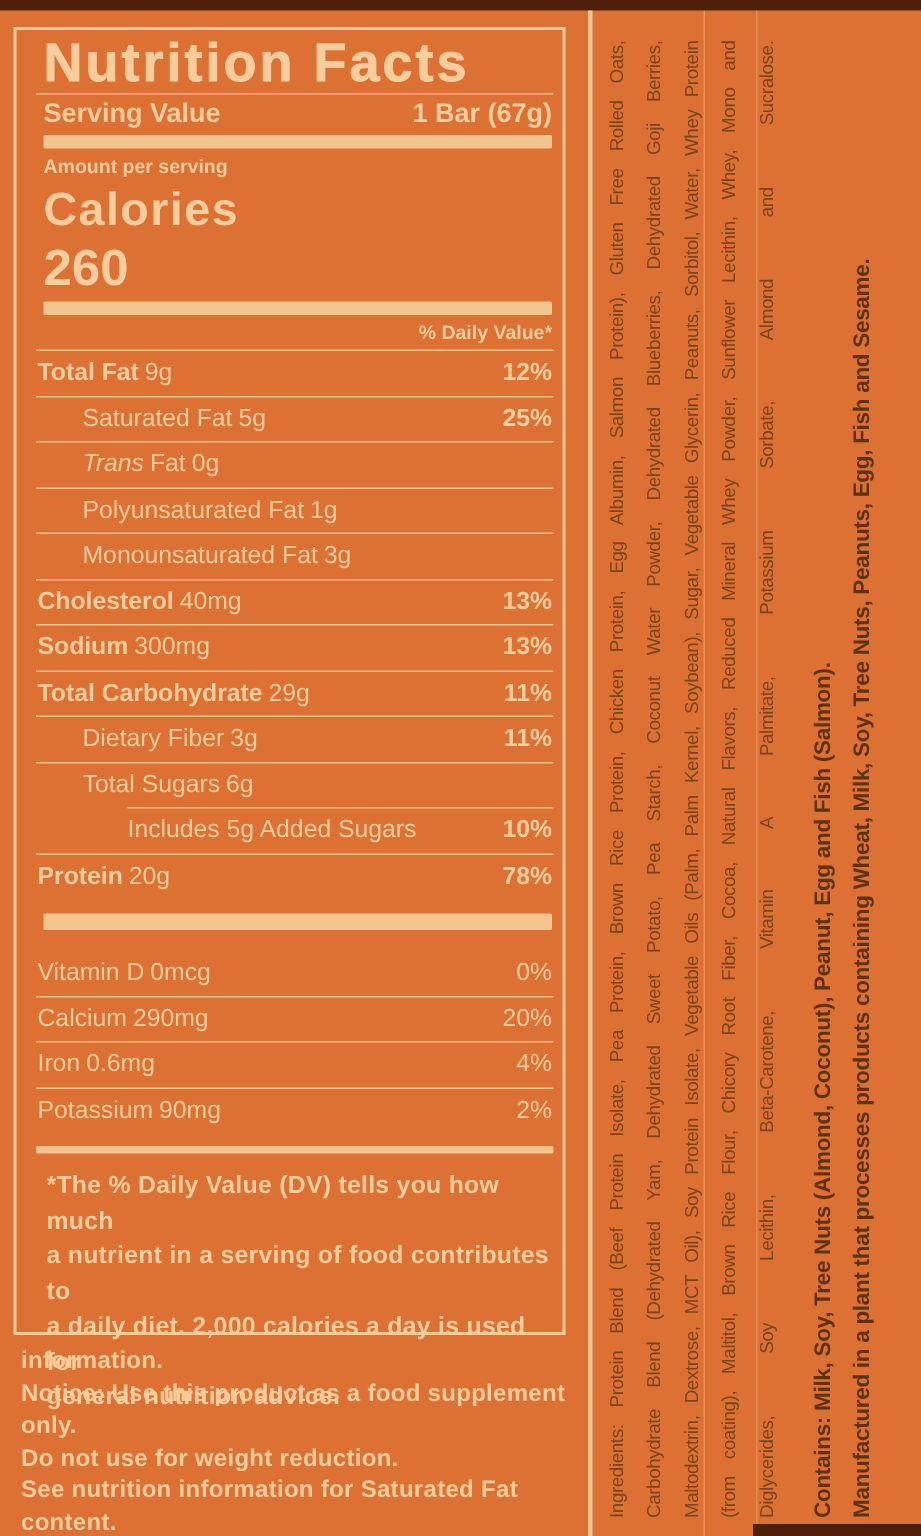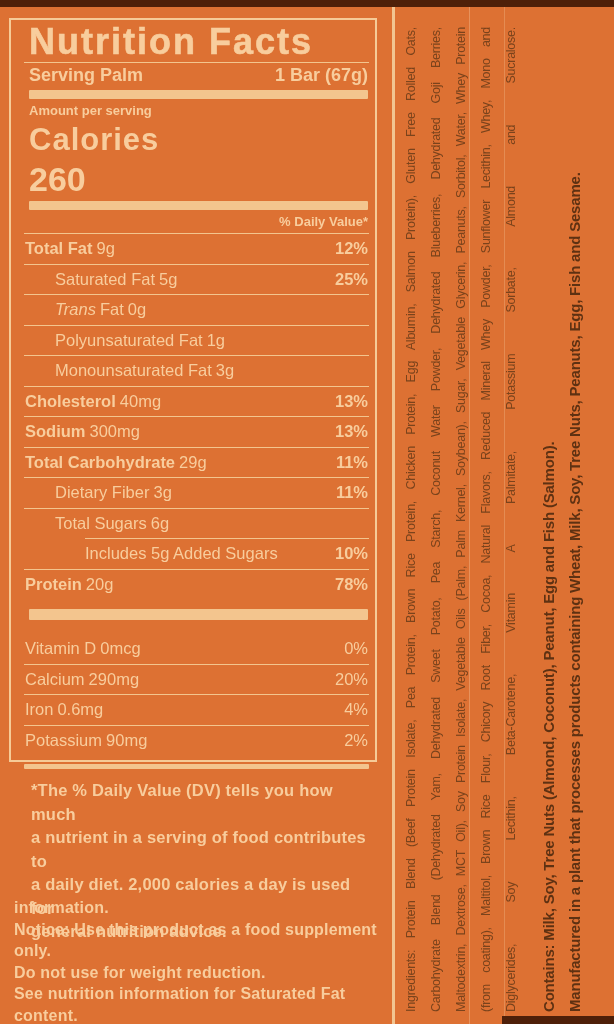--- a/index.html
+++ b/index.html
@@ -11,21 +11,21 @@
   }
   
   .strip-top{position:absolute;left:0;top:0;width:614px;height:7px;background:#4E2009;}
   .strip-bottom{position:absolute;left:502px;top:1016px;width:112px;height:8px;background:#4E2009;}
   .fold-line{position:absolute;left:392px;top:7px;width:3px;height:1017px;background:#F6D3A2;opacity:.85;}
   .seam-a{position:absolute;left:469px;top:7px;width:1px;height:1017px;background:rgba(255,235,200,.28);}
   .seam-b{position:absolute;left:504px;top:7px;width:1px;height:1009px;background:rgba(255,235,200,.22);}
 
   
   .label-box{
-    position:absolute;left:9px;top:18px;width:368px;height:744px;
+    position:absolute;left:9px;top:18px;width:368px;height:872px;
     border:2px solid #F6CB97;box-sizing:border-box;
     padding:0 5px 0 12px;
   }
   .title{
     margin:2px 0 0 6px;font-size:36px;line-height:40px;font-weight:bold;
     letter-spacing:2px;color:#F8CD9D;-webkit-text-stroke:.6px #F8CD9D;
   }
   .hr{border:0;border-top:1.5px solid #F3C58E;margin:0 1px;height:0;}
   .hr.partial{margin-left:62px;}
   .servings{font-size:17px;line-height:26px;margin-left:6px;}
@@ -80,21 +80,21 @@
   <div class="strip-top"></div>
   <div class="strip-bottom"></div>
   <div class="fold-line"></div>
   <div class="seam-a"></div>
   <div class="seam-b"></div>
 
   <div class="label-box">
     <div class="title">Nutrition Facts</div>
     <div class="hr"></div>
     <div class="serving-size">
-      <span>Serving Palm</span>
+      <span>Serving Value</span>
       <span>1 Bar (67g)</span>
     </div>
     <div class="bar thick"></div>
     <div class="amount">Amount per serving</div>
     <div class="cal">
       <span class="cal-word">Calories</span>
       <span class="cal-num">260</span>
     </div>
     <div class="bar thick"></div>
     <div class="dv-head">% Daily Value*</div>

